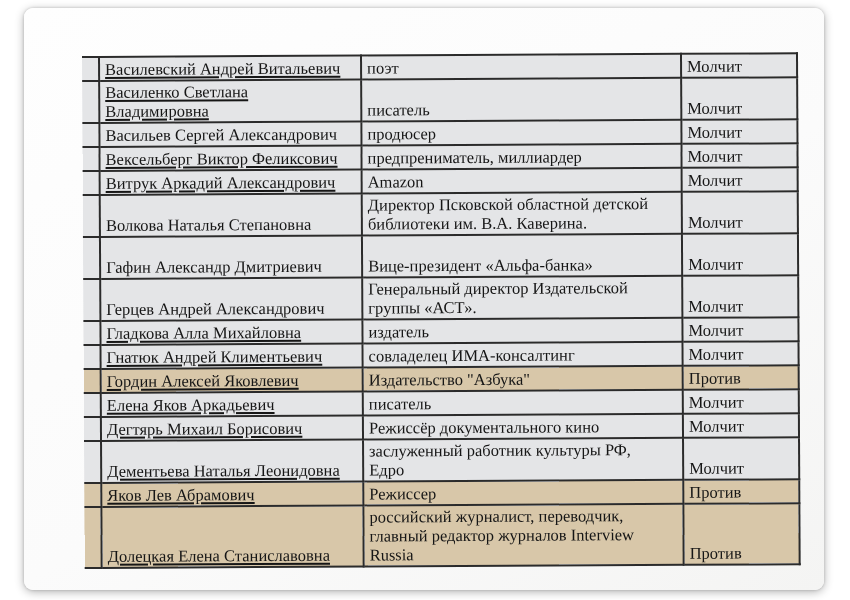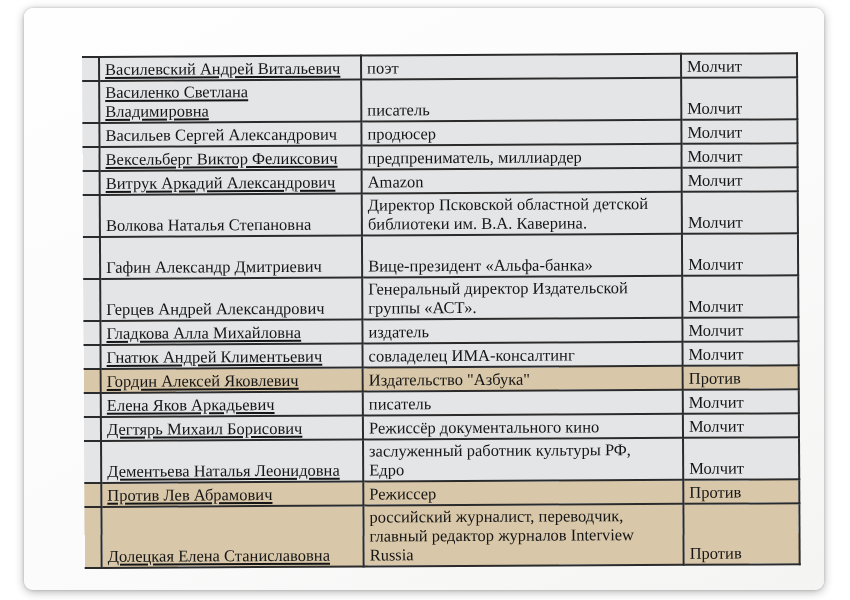--- a/index.html
+++ b/index.html
@@ -152,21 +152,21 @@
   </tr>
           <tr>
     <td class="sliver"></td>
     <td class="name-cell"><span class="name link">Дементьева Наталья Леонидовна</span></td>
     <td class="occ-cell">заслуженный работник культуры РФ,
 Едро</td>
     <td class="status-cell">Молчит</td>
   </tr>
           <tr class="against">
     <td class="sliver"></td>
-    <td class="name-cell"><span class="name link">Против Лев Абрамович</span></td>
+    <td class="name-cell"><span class="name link">Яков Лев Абрамович</span></td>
     <td class="occ-cell">Режиссер</td>
     <td class="status-cell">Против</td>
   </tr>
           <tr class="against">
     <td class="sliver"></td>
     <td class="name-cell"><span class="name link">Долецкая Елена Станиславовна</span></td>
     <td class="occ-cell">российский журналист, переводчик,
 главный редактор журналов Interview
 Russia</td>
     <td class="status-cell">Против</td>

